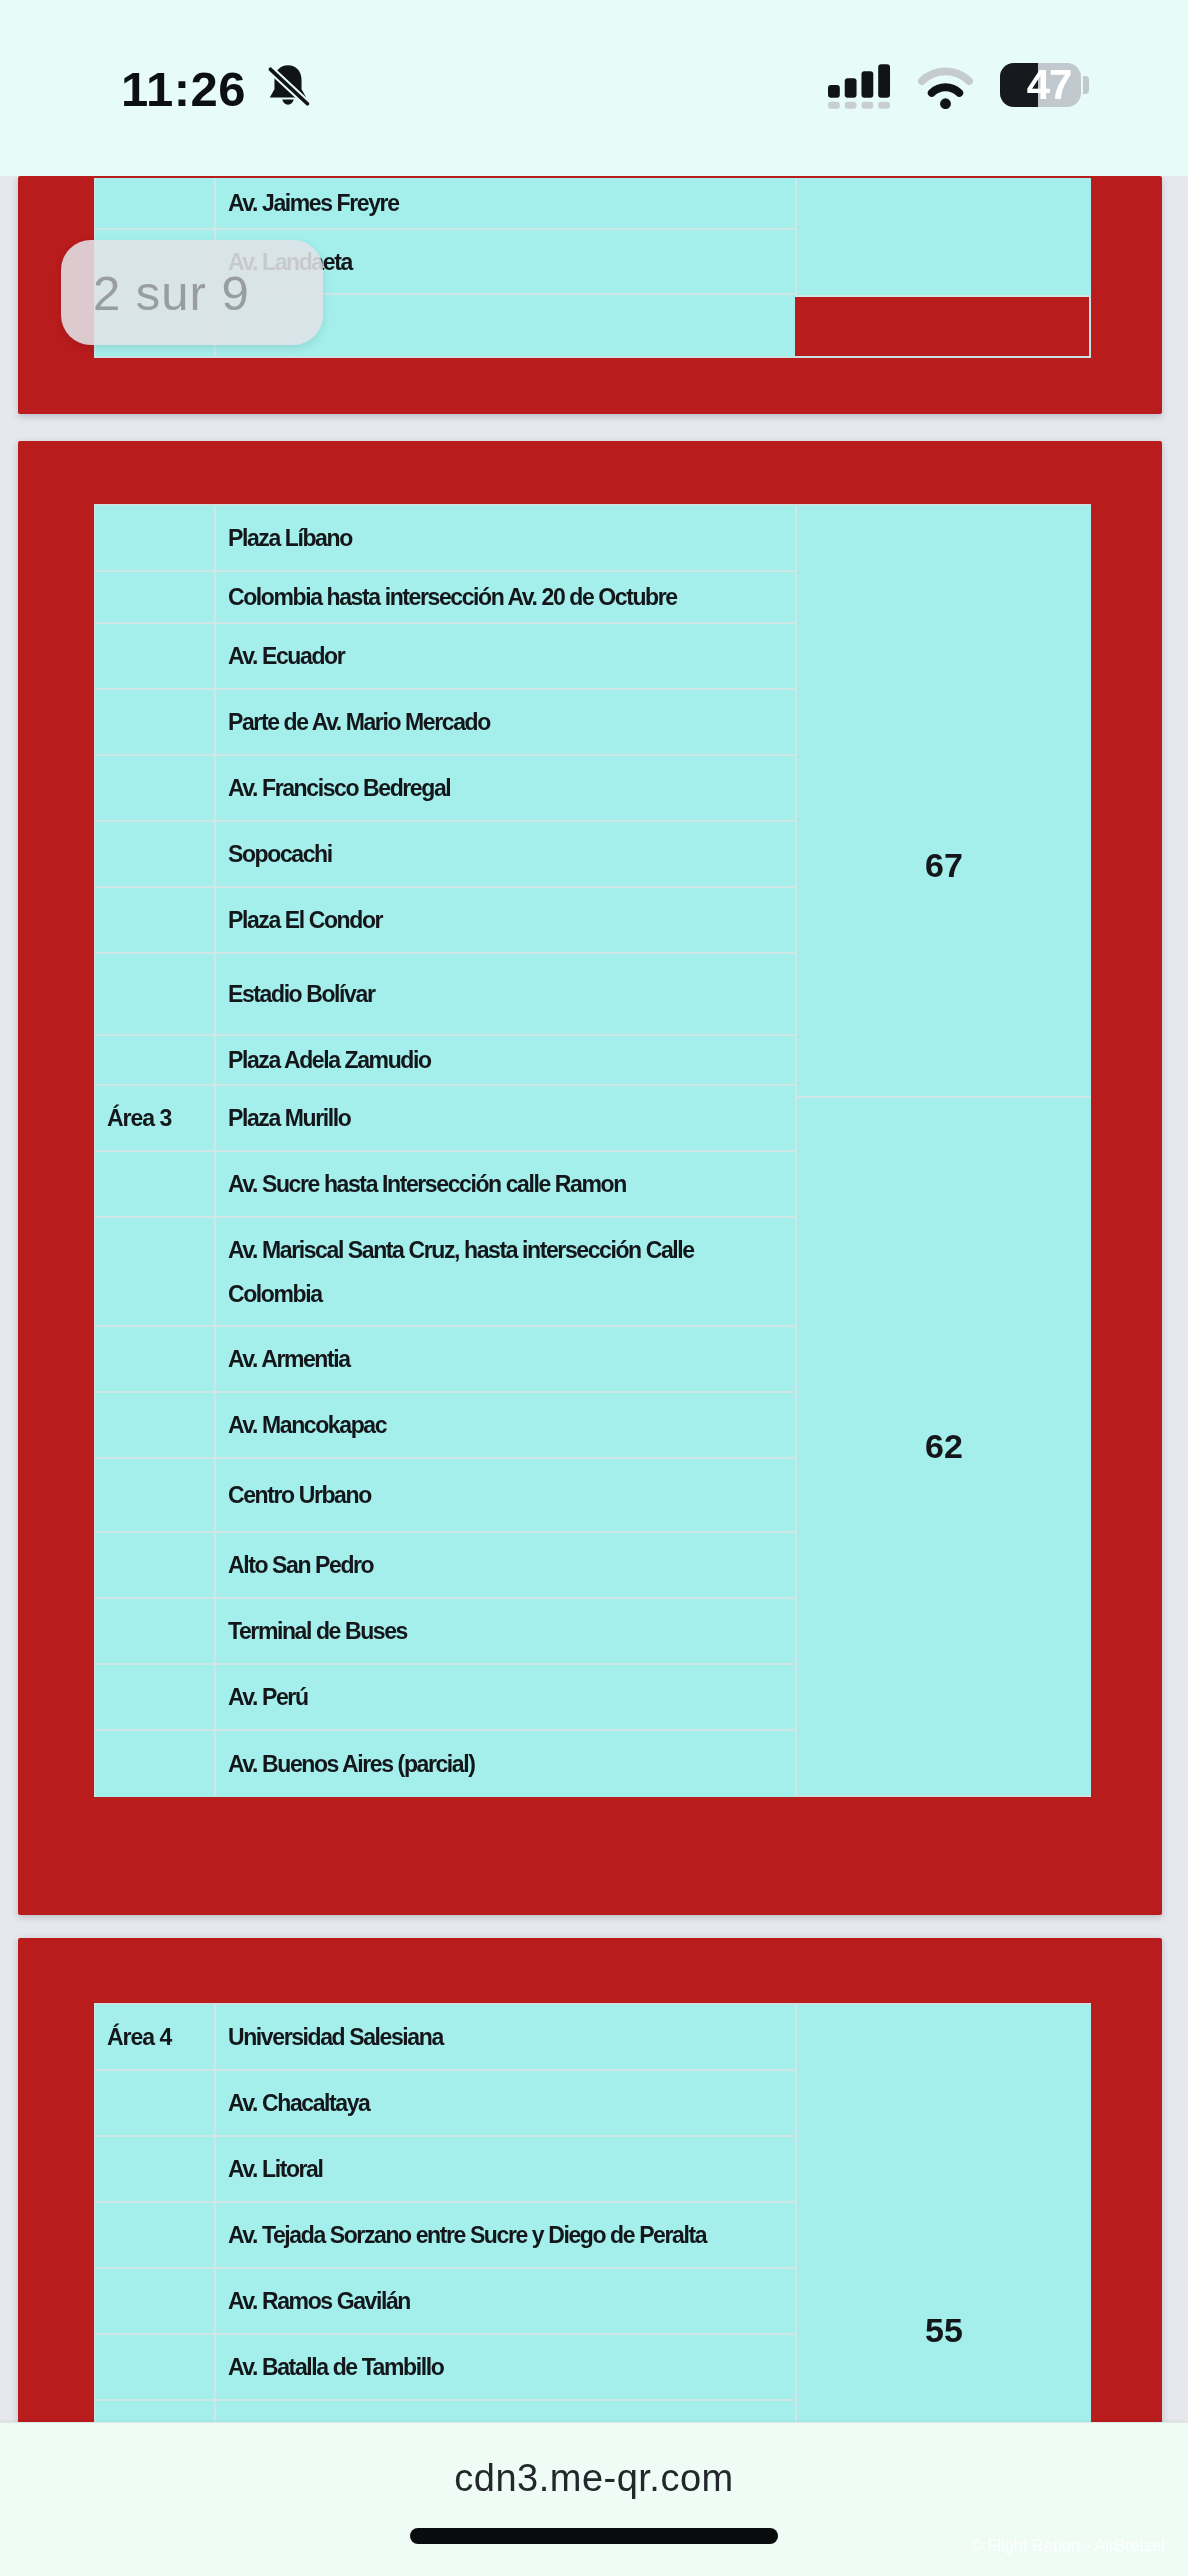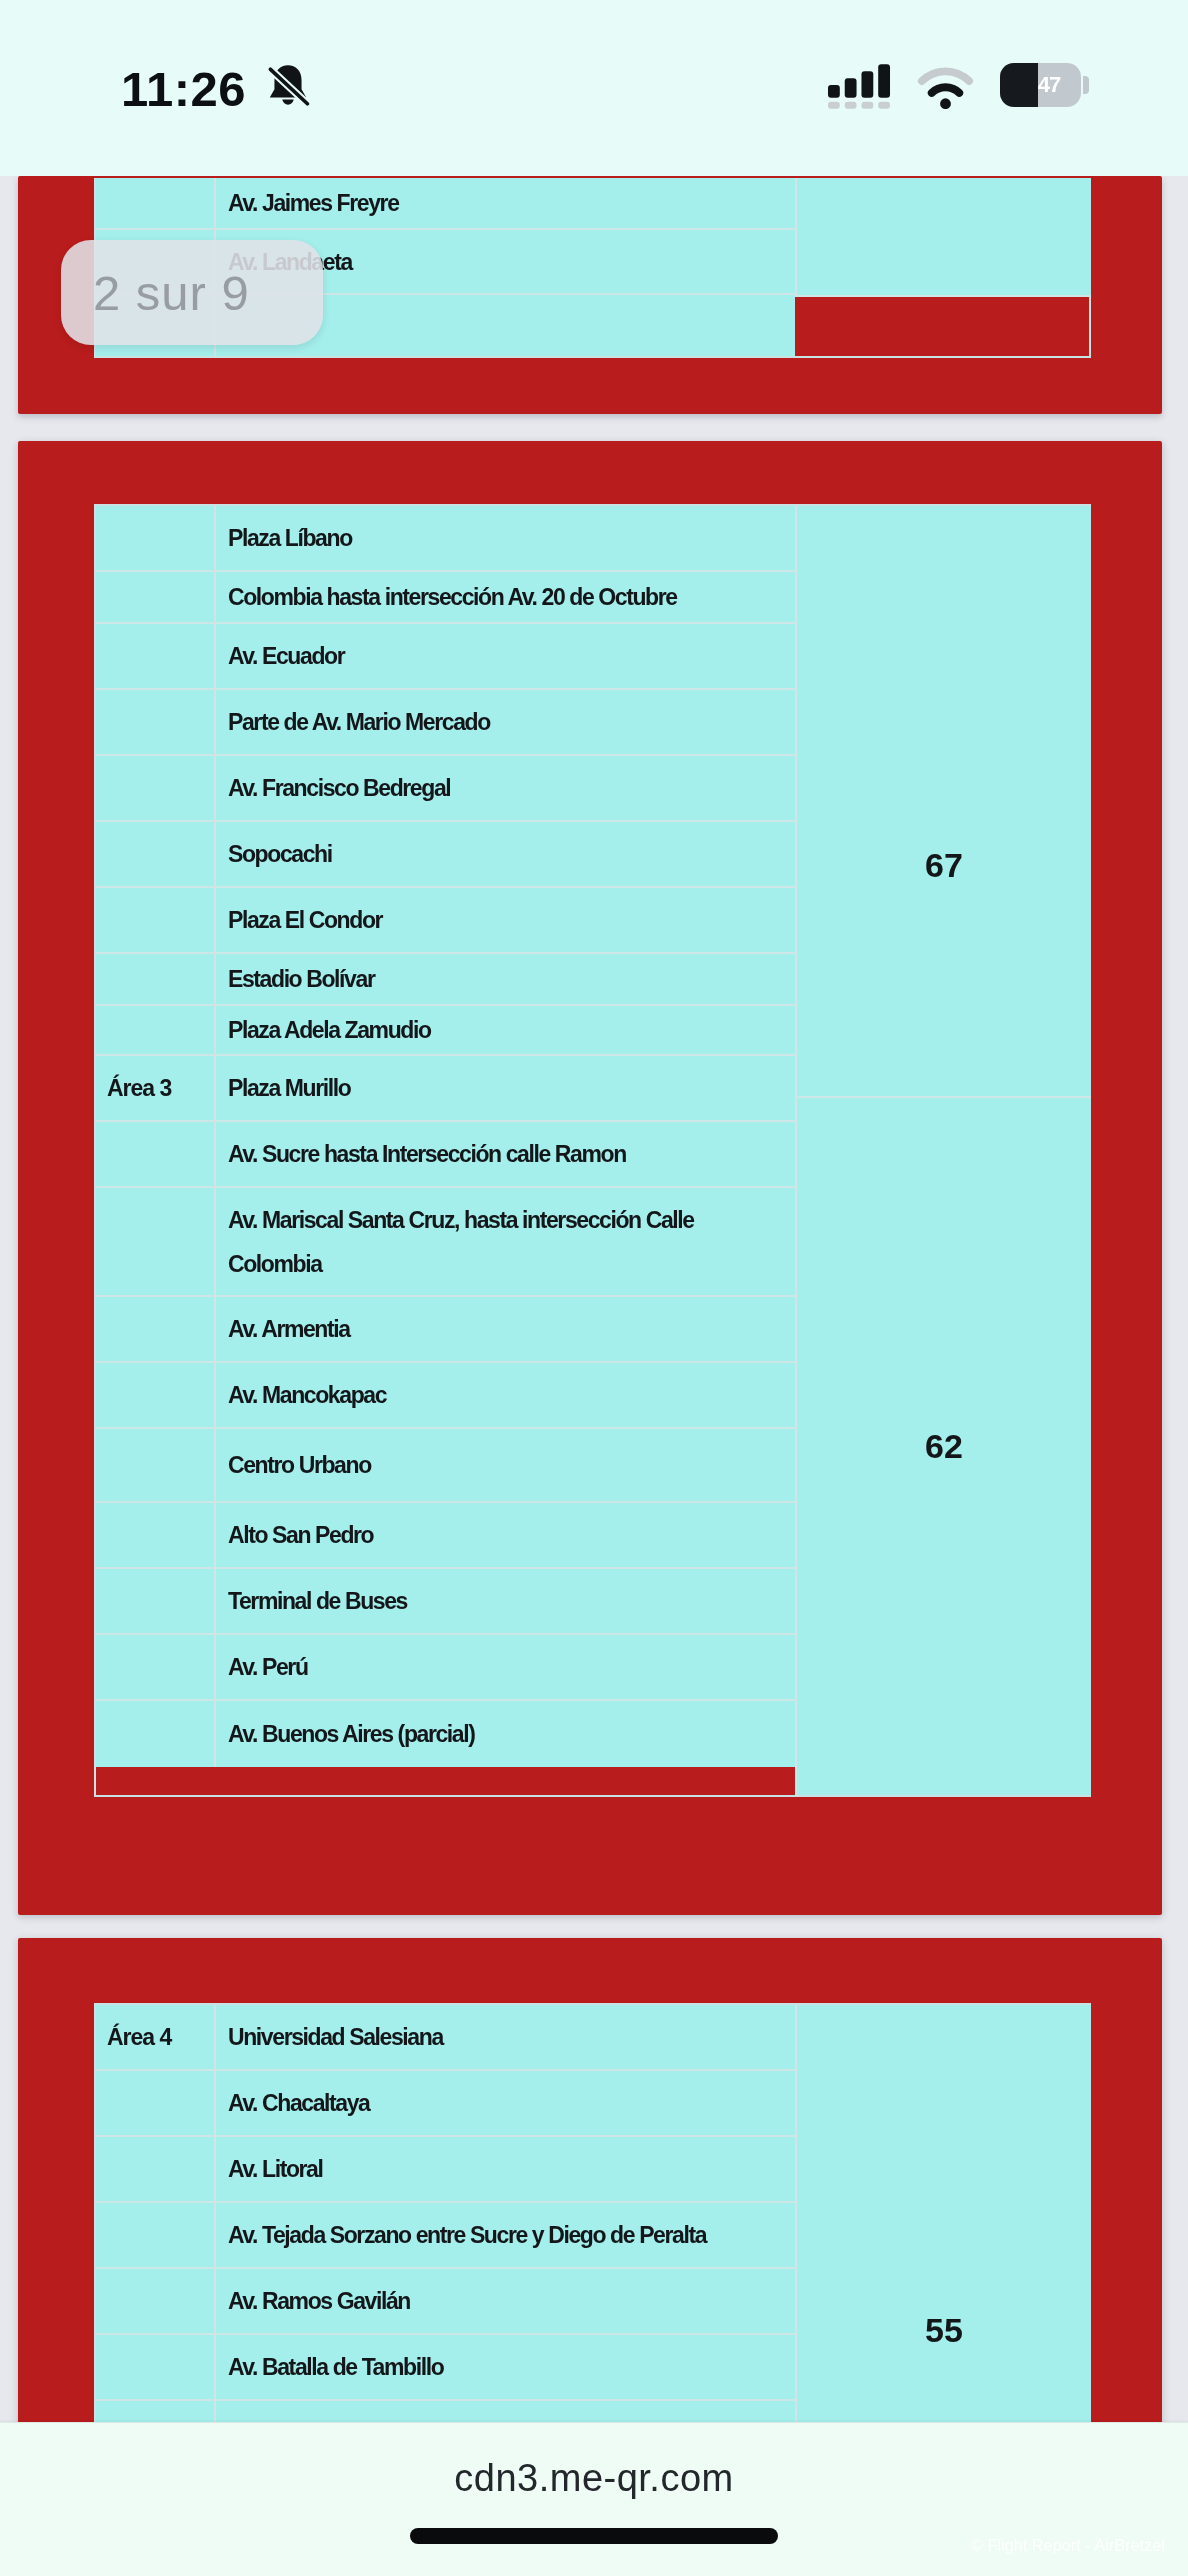--- a/index.html
+++ b/index.html
@@ -20,21 +20,21 @@
   }
   .bell{position:absolute;left:265px;top:61px;}
   .right-icons{position:absolute;right:99px;top:63px;display:flex;align-items:flex-start;gap:24px;}
   .battery{
     position:relative;width:81px;height:44px;border-radius:14px;
     background:#c2c9ce;overflow:hidden;
   }
   .battery .fill{position:absolute;left:0;top:0;bottom:0;width:47%;background:#16191d;}
   .battery .pct{
     position:absolute;inset:0;display:flex;align-items:center;justify-content:center;
-    color:#ffffff;font-weight:700;font-size:22px;letter-spacing:-1px;z-index:2;padding-left:17px;
+    color:#ffffff;font-weight:700;font-size:42px;letter-spacing:-1px;z-index:2;padding-left:17px;
   }
   .battery-nub{width:6px;height:18px;background:#c2c9ce;border-radius:0 4px 4px 0;margin-top:13px;margin-left:-20px;}
   
   .card{
     position:absolute;left:18px;width:1144px;background:#b91c1c;
     box-shadow:0 2px 7px rgba(110,115,135,.38);border-radius:2px;z-index:1;
   }
   .card1{top:176px;height:238px;box-shadow:0 3px 6px rgba(110,115,135,.35);}
   .card2{top:441px;height:1474px;}
   .card3{top:1938px;height:638px;}
@@ -178,21 +178,21 @@
   <div class="trow" style="height: 66px;">
     <div class="c1"></div>
     <div class="c2">Sopocachi</div>
   </div>
 
   <div class="trow" style="height: 66px;">
     <div class="c1"></div>
     <div class="c2">Plaza El Condor</div>
   </div>
 
-  <div class="trow" style="height: 52px;">
+  <div class="trow" style="height: 82px;">
     <div class="c1"></div>
     <div class="c2">Estadio Bolívar</div>
   </div>
 
   <div class="trow" style="height: 50px;">
     <div class="c1"></div>
     <div class="c2">Plaza Adela Zamudio</div>
   </div>
 
   <div class="trow" style="height: 66px;">

